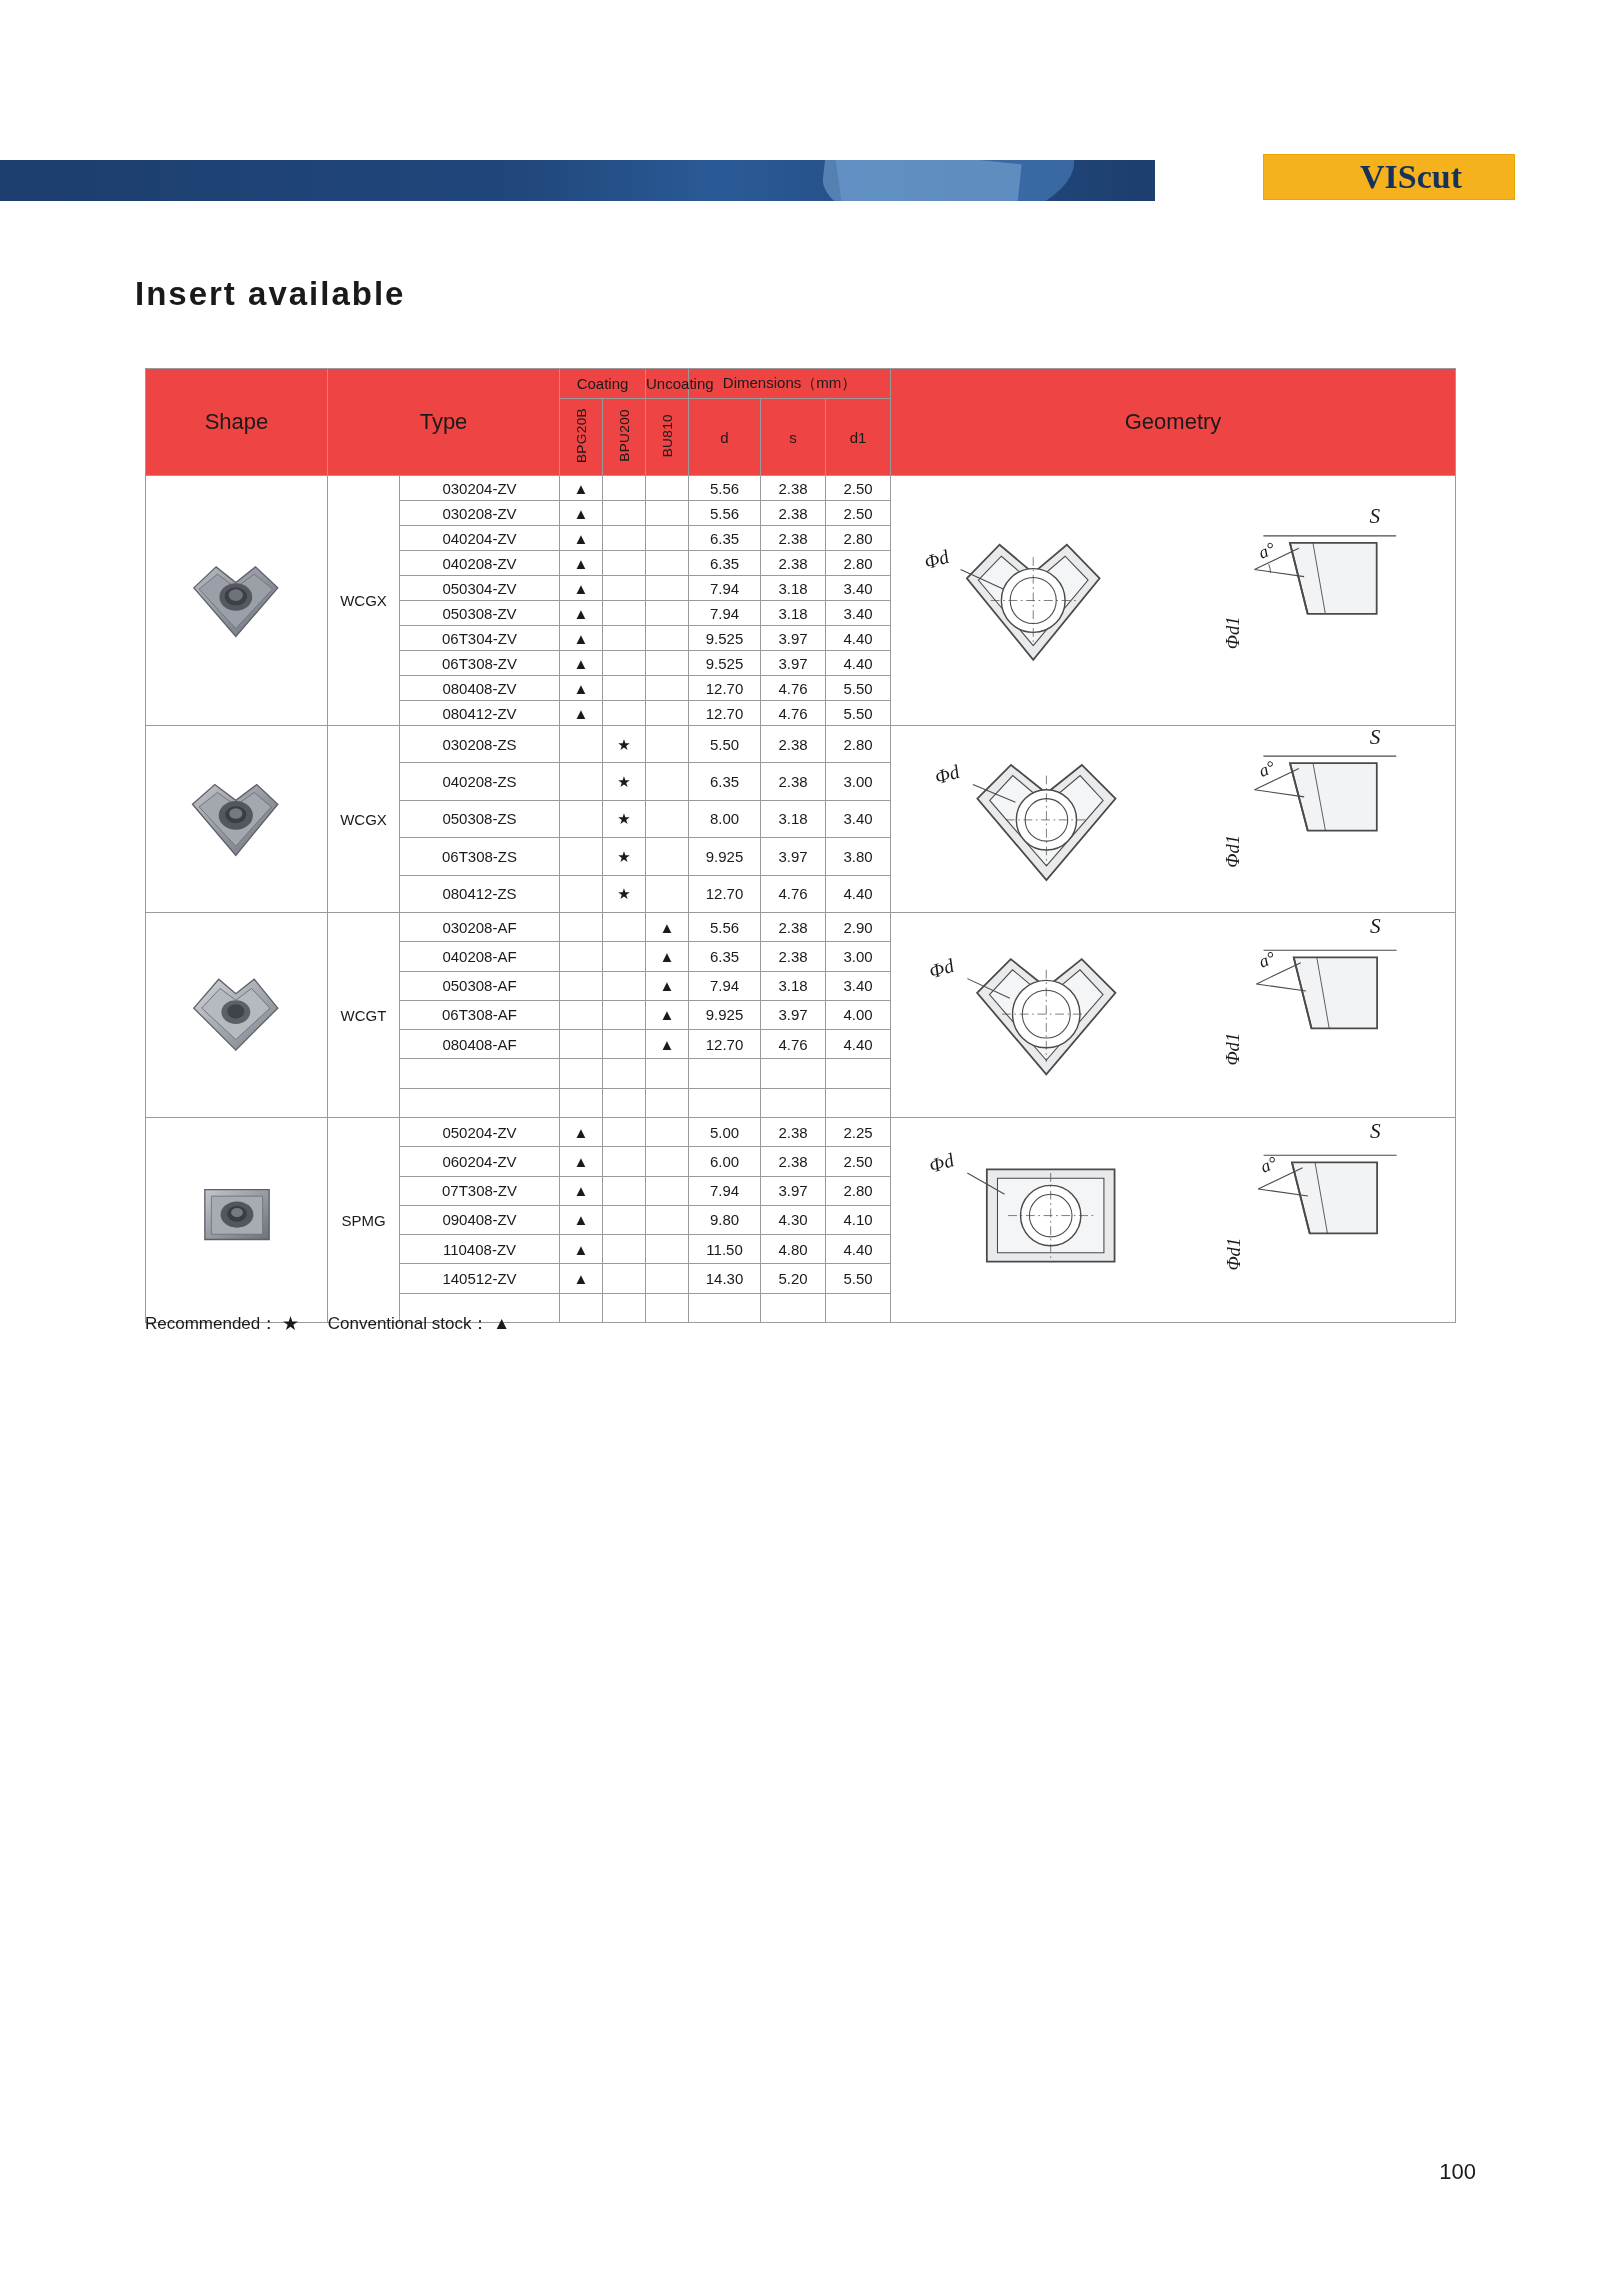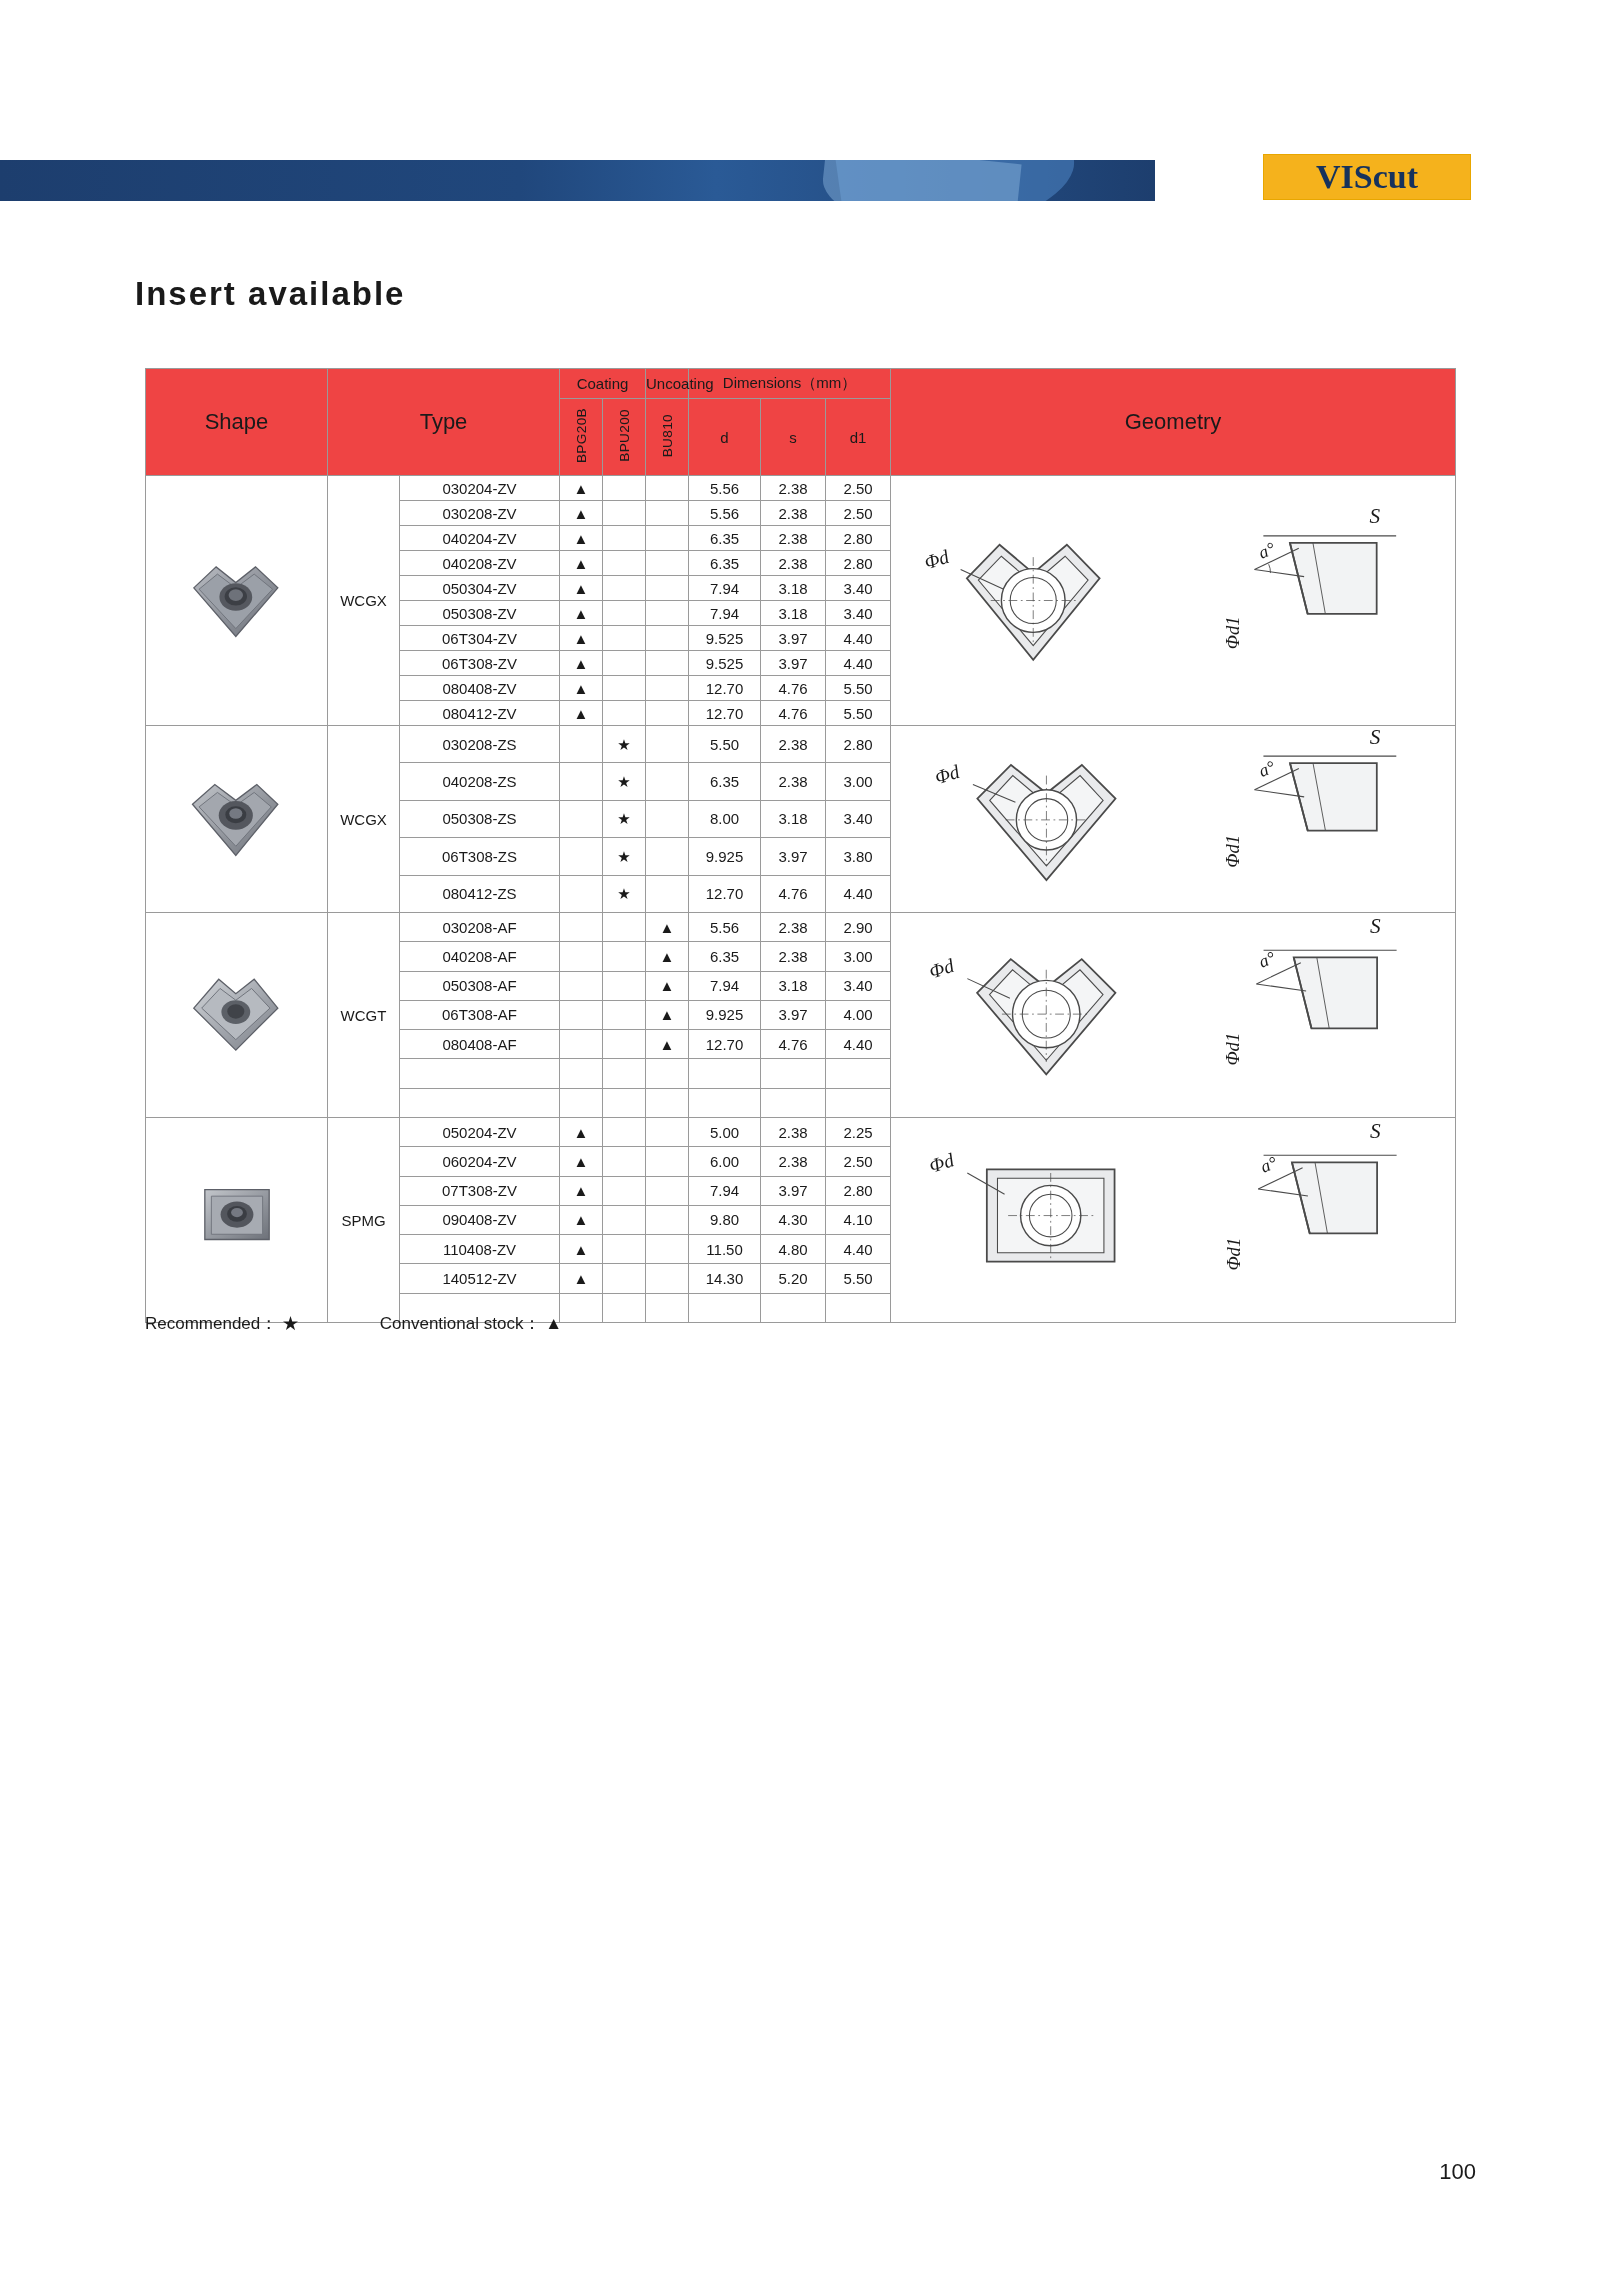--- a/index.html
+++ b/index.html
@@ -53,20 +53,21 @@
     position: absolute;
     left: 1263px;
     top: 154px;
     width: 206px;
     height: 44px;
     background: #f5b21c;
     border: 1.3px solid #e8a600;
     display: flex;
     align-items: center;
     justify-content: center;
+    padding-left: 44px;
   }
   .logo-text {
     font-family: "Liberation Serif", serif;
     font-weight: bold;
     font-size: 34px;
     color: #16325c;
     letter-spacing: 0px;
   }
 
   
@@ -144,21 +145,21 @@
   }
 
   
   .legend {
     position: absolute;
     left: 145px;
     top: 1312px;
     font-size: 17px;
     color: #1a1a1a;
   }
-  .legend span.l2 { margin-left: 76px; }
+  .legend span.l2 { margin-left: 24px; }
 
   
   .page-num {
     position: absolute;
     right: 147px;
     top: 2159px;
     font-size: 22px;
     color: #1a1a1a;
     text-align: right;
   }

